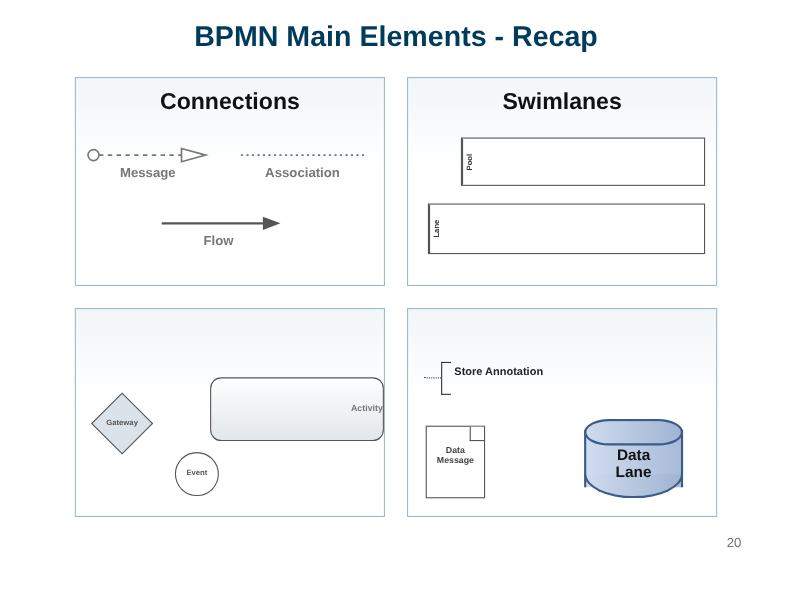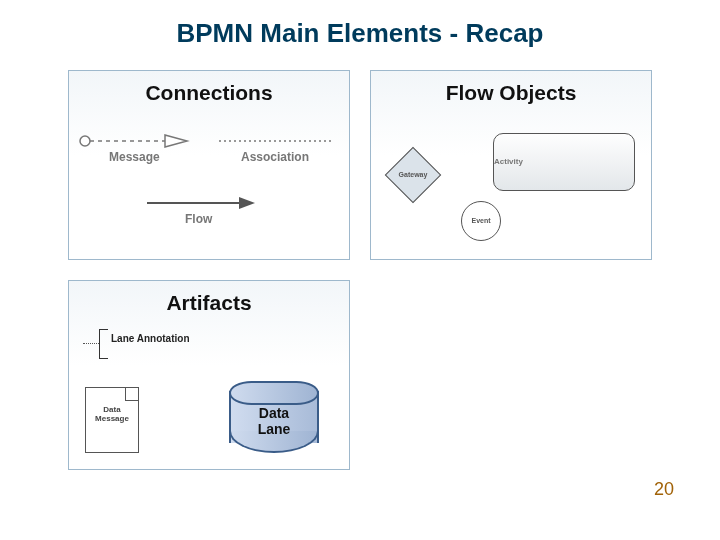--- a/index.html
+++ b/index.html
@@ -120,22 +120,23 @@
     position: absolute;
     left: 122px;
     top: 18px;
     width: 140px;
     height: 56px;
     border: 1px solid #555;
     border-radius: 10px;
     background: linear-gradient(#fefefe,#e3e7ea);
     font-size:8px;
     color:#777;
-    text-align:left;
+    text-align:right;
     line-height:56px;
+    padding-left:16px;
   }
 
   
   .art-annot-bracket {
     position:absolute;
     left: 30px; top: 4px;
     width: 8px; height: 28px;
     border-left:1px solid #333;
     border-top:1px solid #333;
     border-bottom:1px solid #333;
@@ -213,22 +214,22 @@
     text-align:center;
     font-size:14px;
     color:#111;
     z-index:3;
     line-height:1.15;
   }
   .pagenum {
     position:absolute;
     right:46px;
     bottom:20px;
-    font-size:18px;
-    color:#a16207;
+    font-size:12px;
+    color:#737373;
   }
 </style>
 </head>
 <body>
 
 <div class="slide">
 
   <div class="title">BPMN Main Elements - Recap</div>
 
   <div class="grid">
@@ -249,42 +250,51 @@
           <line x1="78" y1="86" x2="170" y2="86" stroke="#555" stroke-width="2"></line>
           <polygon points="170,80 186,86 170,92" fill="#555"></polygon>
           <text x="116" y="106" font-size="12" fill="#777">Flow</text>
         </svg>
         
         
         
       </div>
     </div>
 
-
     <div class="panel">
-      <div class="panel-title">Flow Objects</div>
+      <div class="panel-title">Swimlanes</div>
+      <div class="panel-body">
+        <div class="swim-pool sp1">
+          <div class="plabel">Pool</div>
+        </div>
+        <div class="swim-pool sp2">
+          <div class="plabel">Lane</div>
+        </div>
+      </div>
+    </div>
+
+    <div class="panel">
       <div class="panel-body">
         <div class="fo-gateway">
           <span>Gateway</span>
         </div>
         <div class="fo-event">
           <span>Event</span>
         </div>
         <div class="fo-activity">
           <span>Activity</span>
         </div>
       </div>
     </div>
 
     <div class="panel">
-      <div class="panel-title">Artifacts</div>
       <div class="panel-body">
         <div class="art-annot-line"></div>
         <div class="art-annot-bracket"></div>
-        <div class="art-annot-text">Lane Annotation</div>
+        <div class="art-annot-text">Store Annotation</div>
 
         <div class="art-dataobj">
           <div class="foldline"></div>
           <span>Data</span><br>
           <span>Message</span>
         </div>
 
         <div class="art-datastore">
           <div class="ds-body"></div>
           <div class="ds-bot"></div>

